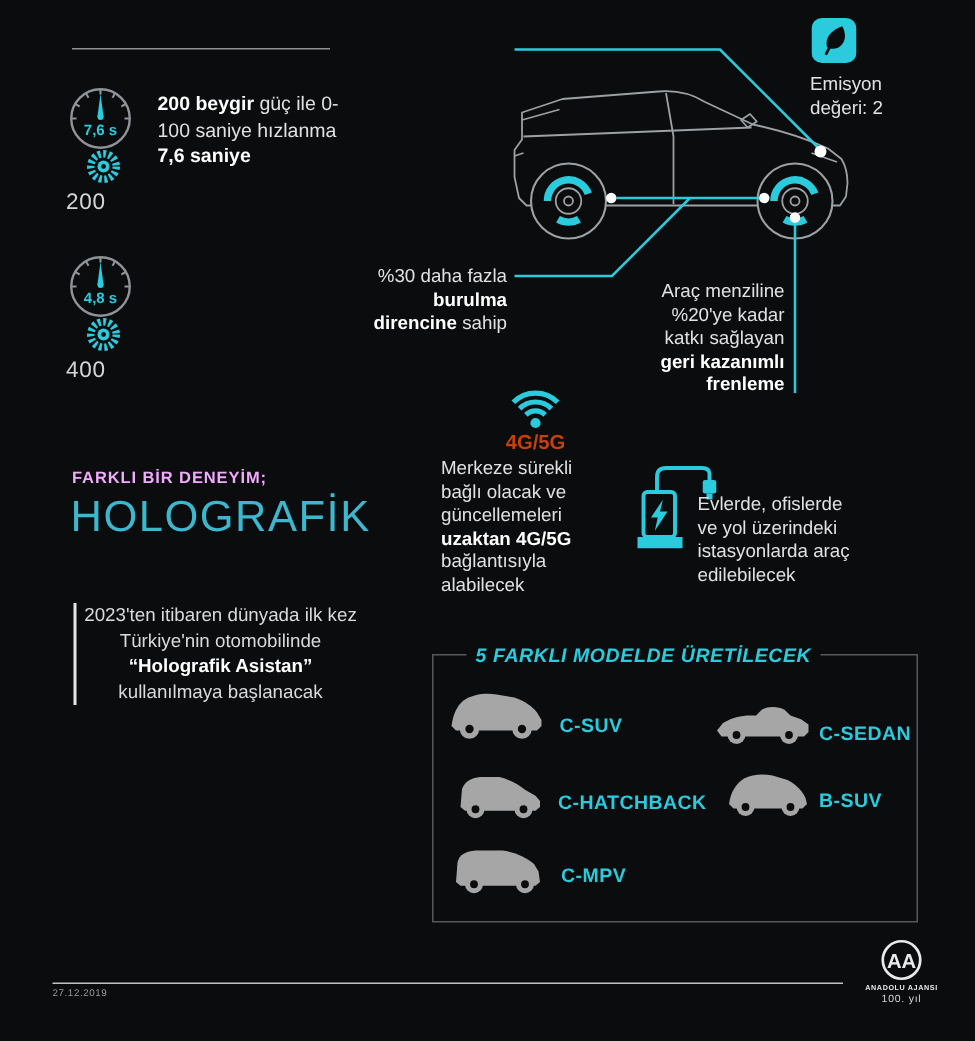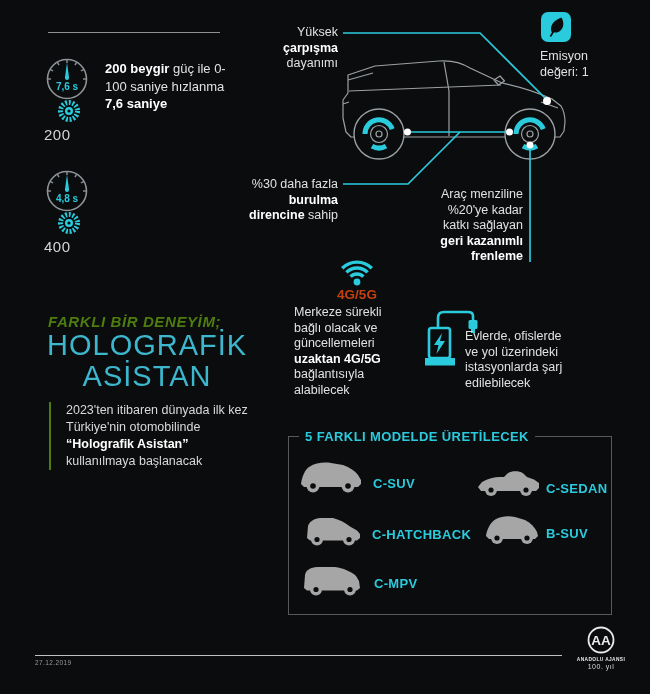--- a/index.html
+++ b/index.html
@@ -5,23 +5,23 @@
   html,body{margin:0;padding:0;background:#0b0c0d;}
   #canvas{position:relative;width:650px;height:694px;background:#0b0c0d;overflow:hidden;
           font-family:"Liberation Sans","DejaVu Sans",sans-serif;color:#e4e6e7;}
   .abs{position:absolute;}
   .b{font-weight:bold;color:#fff;}
   .callout{font-size:12.5px;line-height:15.5px;color:#dfe2e3;}
   .right{text-align:right;}
   .spec-text{font-size:13px;line-height:17.5px;width:122px;color:#dfe2e3;}
   .power-num{width:46px;text-align:left;font-size:15px;color:#d3d6d7;letter-spacing:.5px;}
   .divider{height:1px;background:#8e9294;}
-  .kicker{font-size:15px;font-weight:bold;letter-spacing:.6px;color:#4d7c0f;font-style:italic;}
-  .holo-title{font-size:29px;line-height:31px;font-weight:300;letter-spacing:1px;color:#3cb7cd;text-align:center;}
-  .holo-paras{border-left:2px solid #4d7c0f;padding-left:15px;width:186px;}
+  .kicker{font-size:11px;font-weight:bold;letter-spacing:.6px;color:#f0abfc;}
+  .holo-title{font-size:29px;line-height:31px;font-weight:300;letter-spacing:1px;color:#3cb7cd;}
+  .holo-paras{border-left:2px solid #e5e5e5;padding-left:3px;width:186px;text-align:center;}
   .holo-paras p{margin:0;font-size:12.5px;line-height:17px;color:#d8dadb;}
   .holo-paras p + p{margin-top:15px;}
   .net-label{font-size:13.5px;font-weight:bold;color:#c2410c;text-align:center;}
   .models-box{width:322px;height:177px;border:1px solid #56595b;}
   .models-title{background:#0b0c0d;padding:0 6px;font-size:13px;font-weight:bold;
                 letter-spacing:.4px;color:#2bcbde;white-space:nowrap;}
   .model-label{font-size:13px;font-weight:bold;letter-spacing:.3px;color:#2bcbde;}
   .footer-line{height:1px;background:#bfc2c4;}
   .date{font-size:6.5px;color:#97999b;letter-spacing:.4px;}
   .agency-name{width:56px;text-align:center;font-size:4.8px;font-weight:bold;
@@ -110,28 +110,27 @@
       <line x1="530" y1="147" x2="530" y2="262"></line>
     </g>
     <g fill="#ffffff">
       <circle cx="547" cy="101" r="4"></circle>
       <circle cx="407.5" cy="132" r="3.5"></circle>
       <circle cx="509.5" cy="132" r="3.5"></circle>
       <circle cx="530" cy="145" r="3.5"></circle>
     </g>
   </svg>
 
-  <div class="abs callout right" style="left:248px;top:25px;width:90px;"><span>Yüksek </span><span class="b">çarpışma</span><span> dayanımı</span></div>
 
   <svg class="abs" style="left:541px;top:12px;" width="30" height="30" viewBox="0 0 30 30">
     <rect x="0" y="0" width="30" height="30" rx="7" fill="#2bcbde"></rect>
     <path d="M20.5,5.5 C22.8,9.5 23.2,14.5 20,18 C17.3,20.9 13.2,21.3 10.3,19.4 C8.9,14 12,8.5 20.5,5.5 Z" fill="#0b0c0d"></path>
     <path d="M9.5,24.5 C12,19 16,13 20.5,8" stroke="#0b0c0d" stroke-width="1.8" fill="none"></path>
   </svg>
-  <div class="abs callout" style="left:540px;top:49px;width:72px;">Emisyon değeri: 1</div>
+  <div class="abs callout" style="left:540px;top:49px;width:72px;">Emisyon değeri: 2</div>
 
   <div class="abs callout right" style="left:240px;top:177px;width:98px;"><span>%30 daha fazla </span><span class="b">burulma direncine</span><span> sahip</span></div>
 
   <div class="abs callout right" style="left:420px;top:187px;width:103px;"><span>Araç menziline %20'ye kadar katkı sağlayan </span><span class="b">geri kazanımlı frenleme</span></div>
 
   <svg class="abs" style="left:337px;top:251px;" width="40" height="36" viewBox="0 0 40 36">
     <path d="M13.6,25.6 A9,9 0 0 1 26.4,25.6" fill="none" stroke="#2bcbde" stroke-width="3.4"></path>
     <path d="M9.4,21.4 A15,15 0 0 1 30.6,21.4" fill="none" stroke="#2bcbde" stroke-width="3.4"></path>
     <path d="M5.2,17.2 A21,21 0 0 1 34.8,17.2" fill="none" stroke="#2bcbde" stroke-width="3.4"></path>
     <circle cx="20" cy="31" r="3.4" fill="#2bcbde"></circle>
@@ -140,33 +139,32 @@
   <div class="abs callout" style="left:294px;top:305px;width:95px;"><span>Merkeze sürekli bağlı olacak ve güncellemeleri </span><span class="b">uzaktan 4G/5G</span><span> bağlantısıyla alabilecek</span></div>
 
   <svg class="abs" style="left:424px;top:306px;" width="60" height="60" viewBox="0 0 60 60">
     <path d="M14,22 L14,12 Q14,6 20,6 L44,6 Q49,6 49,10 L49,14" fill="none" stroke="#2bcbde" stroke-width="2.6" stroke-linejoin="round"></path>
     <rect x="44.5" y="14" width="9" height="9" rx="1.5" fill="#2bcbde"></rect>
     <rect x="47" y="23" width="4" height="4" fill="#2bcbde"></rect>
     <rect x="5" y="22" width="21" height="30" rx="2.5" fill="none" stroke="#2bcbde" stroke-width="2.6"></rect>
     <polygon points="18,27 10,39 14.5,39 12.5,48 21,35 16,35" fill="#2bcbde"></polygon>
     <rect x="1" y="52" width="30" height="7.5" fill="#2bcbde"></rect>
   </svg>
-  <div class="abs callout" style="left:465px;top:329px;width:112px;">Evlerde, ofislerde ve yol üzerindeki istasyonlarda şarj edilebilecek</div>
+  <div class="abs callout" style="left:465px;top:329px;width:112px;">Evlerde, ofislerde ve yol üzerindeki istasyonlarda araç edilebilecek</div>
 
   <div class="abs kicker" style="left:48px;top:313px;">FARKLI BİR DENEYİM;</div>
   <div class="abs holo-title" style="left:47px;top:330px;">
     <div>HOLOGRAFİK</div>
-    <div>ASİSTAN</div>
   </div>
   <div class="abs holo-paras" style="left:49px;top:402px;">
     <p><span>2023'ten itibaren dünyada ilk kez Türkiye'nin otomobilinde </span><span class="b">“Holografik Asistan”</span><span> kullanılmaya başlanacak</span></p>
   </div>
 
   <div class="abs models-box" style="left:288px;top:436px;"></div>
-  <div class="abs models-title" style="left:299px;top:429px;">5 FARKLI MODELDE ÜRETİLECEK</div>
+  <div class="abs models-title" style="left:311px;top:429px;font-style:italic;">5 FARKLI MODELDE ÜRETİLECEK</div>
 
   <svg class="abs" style="left:299px;top:459px;" width="64" height="36" viewBox="0 0 64 36">
     <path d="M2,25 C3,17 6,11 10,8 C17,3.5 25,3 32,4 L44,6 C51,8.5 56,12 59,16 L62,21 L62,25 L59,28 L5,28 Z" fill="#a6a6a6"></path>
     <circle cx="14" cy="27" r="6.5" fill="#a6a6a6"></circle>
       <circle cx="14" cy="27" r="2.8" fill="#0b0c0d"></circle>
     <circle cx="49" cy="27" r="6.5" fill="#a6a6a6"></circle>
       <circle cx="49" cy="27" r="2.8" fill="#0b0c0d"></circle>
   </svg>
   <div class="abs model-label" style="left:373px;top:476px;">C-SUV</div>
 

